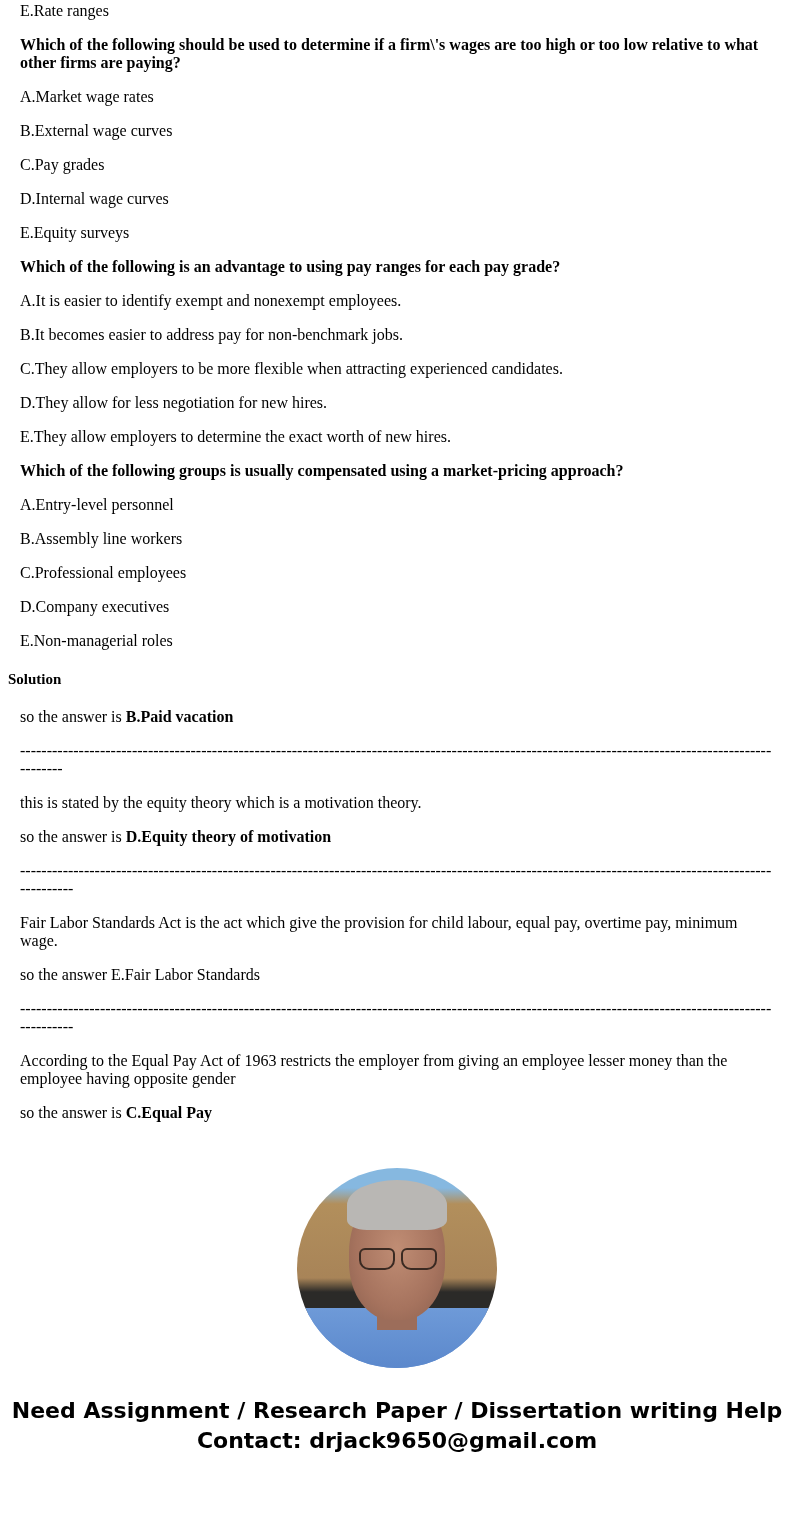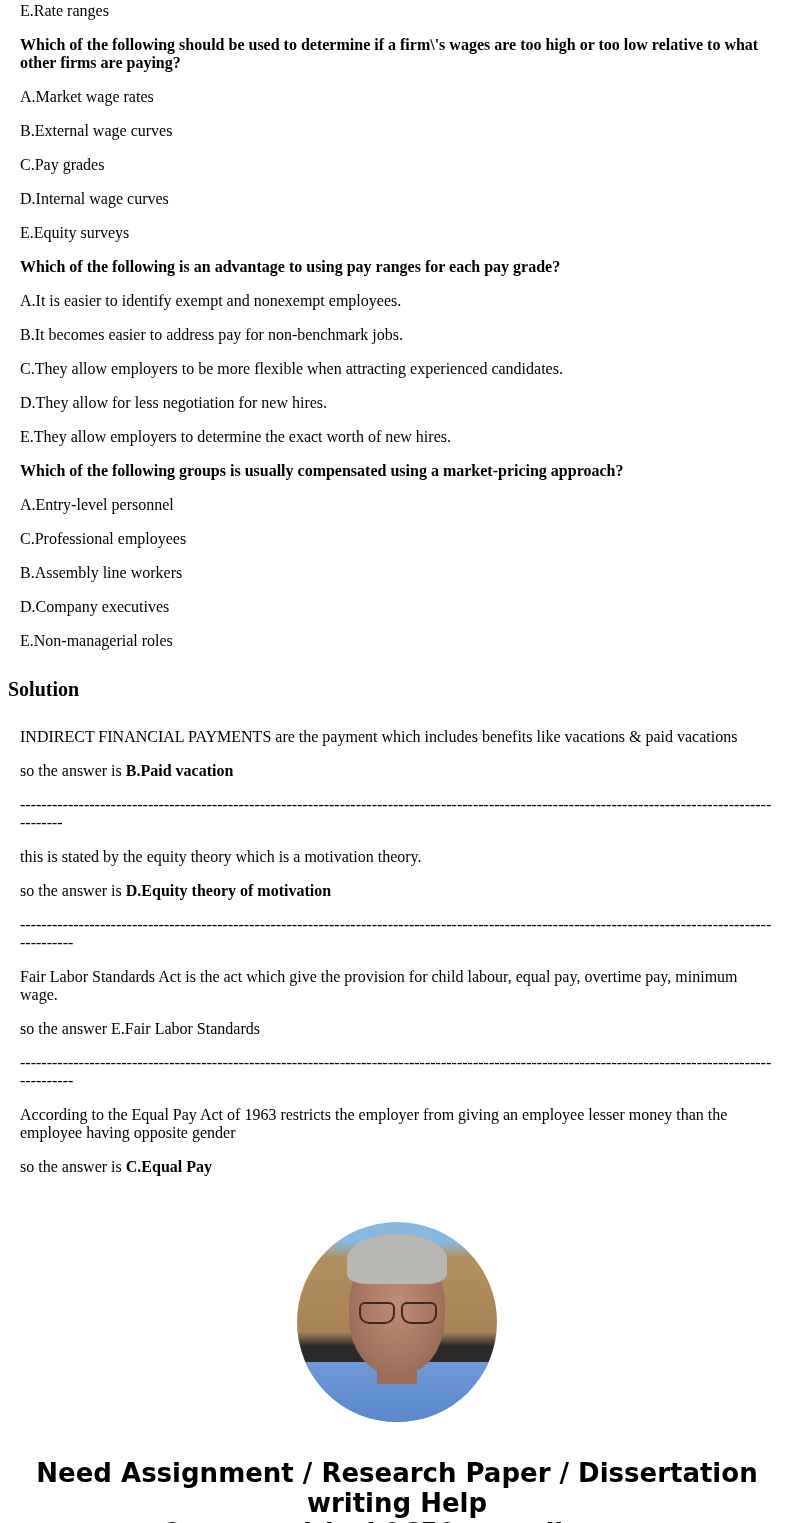--- a/index.html
+++ b/index.html
@@ -14,23 +14,23 @@
   }
   .content {
     position: absolute;
     left: 8px;
     right: 8px;
     top: -14px;
   }
   p { margin: 16px 12px; line-height: 18px; }
   p.q { font-weight: bold; }
   h3 {
-    font-size: 20px;
+    font-size: 15px;
     font-weight: bold;
-    margin: 28px 0;
+    margin: 18px 0;
     line-height: 22px;
   }
   .divider { word-break: break-all; line-height: 18px; }
   .avatar-wrap {
     margin-top: 46px;
     display: flex;
     justify-content: center;
   }
   .avatar {
     width: 200px;
@@ -72,25 +72,25 @@
     height: 60px;
     background: linear-gradient(to bottom, #6e9ad8, #5b88cc);
   }
   .avatar .neck {
     position: absolute;
     left: 80px; top: 140px;
     width: 40px; height: 22px;
     background: #9c6d5a;
   }
   .footer {
-    margin-top: 36px;
+    margin-top: 28px;
     text-align: center;
     font-family: "DejaVu Sans", sans-serif;
     font-weight: bold;
-    font-size: 26px;
+    font-size: 22px;
     line-height: 30px;
   }
 </style>
 </head>
 <body>
 
 <div class="content">
 
   <p>E.Rate ranges</p>
 
@@ -108,30 +108,29 @@
     <p>A.It is easier to identify exempt and nonexempt employees.</p>
     <p>B.It becomes easier to address pay for non-benchmark jobs.</p>
     <p>C.They allow employers to be more flexible when attracting experienced candidates.</p>
     <p>D.They allow for less negotiation for new hires.</p>
     <p>E.They allow employers to determine the exact worth of new hires.</p>
   </section>
 
   <section>
     <p class="q">Which of the following groups is usually compensated using a market-pricing approach?</p>
     <p>A.Entry-level personnel</p>
+    <p>B.Assembly line workers</p>
     <p>C.Professional employees</p>
-    <p>B.Assembly line workers</p>
     <p>D.Company executives</p>
     <p>E.Non-managerial roles</p>
   </section>
 
   <h3>Solution</h3>
 
   <section>
-    <p>INDIRECT FINANCIAL PAYMENTS are the payment which includes benefits like vacations &amp; paid vacations</p>
     <p><span>so the answer is </span><b>B.Paid vacation</b></p>
     <p class="divider">-----------------------------------------------------------------------------------------------------------------------------------------------------</p>
   </section>
 
   <section>
     <p>this is stated by the equity theory which is a motivation theory.</p>
     <p><span>so the answer is </span><b>D.Equity theory of motivation</b></p>
     <p class="divider">-------------------------------------------------------------------------------------------------------------------------------------------------------</p>
   </section>
 

